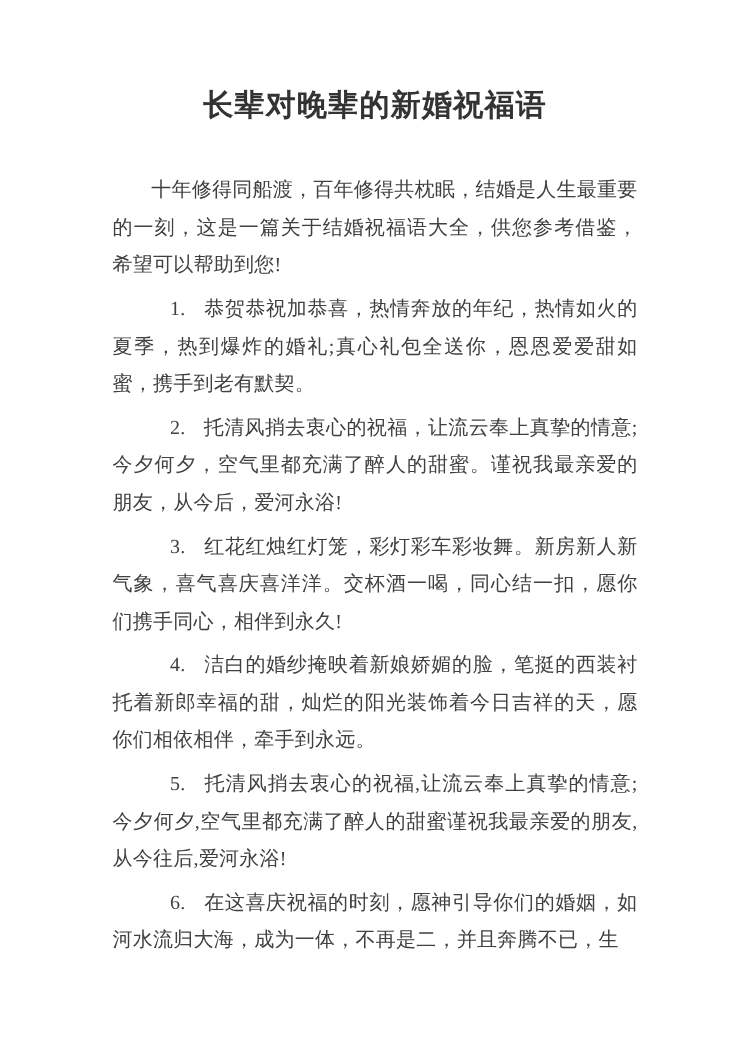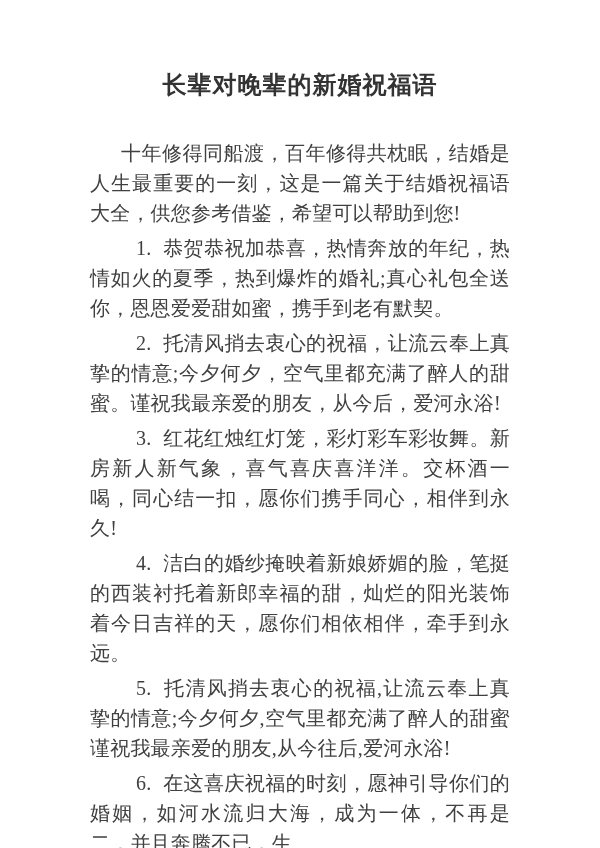--- a/index.html
+++ b/index.html
@@ -23,21 +23,21 @@
     margin: 0 0 38px 0;
     font-size: 24px;
     line-height: 30px;
     font-weight: bold;
     text-align: center;
     color: #333333;
     letter-spacing: 1px;
   }
   .doc-body p {
     margin: 0 0 5px 0;
-    font-size: 20px;
+    font-size: 16px;
     line-height: 30px;
     text-align: justify;
     letter-spacing: 0.2px;
   }
   .intro-paragraph {
     text-indent: 31px;
   }
   .blessing-item {
     text-indent: 46px;
   }

